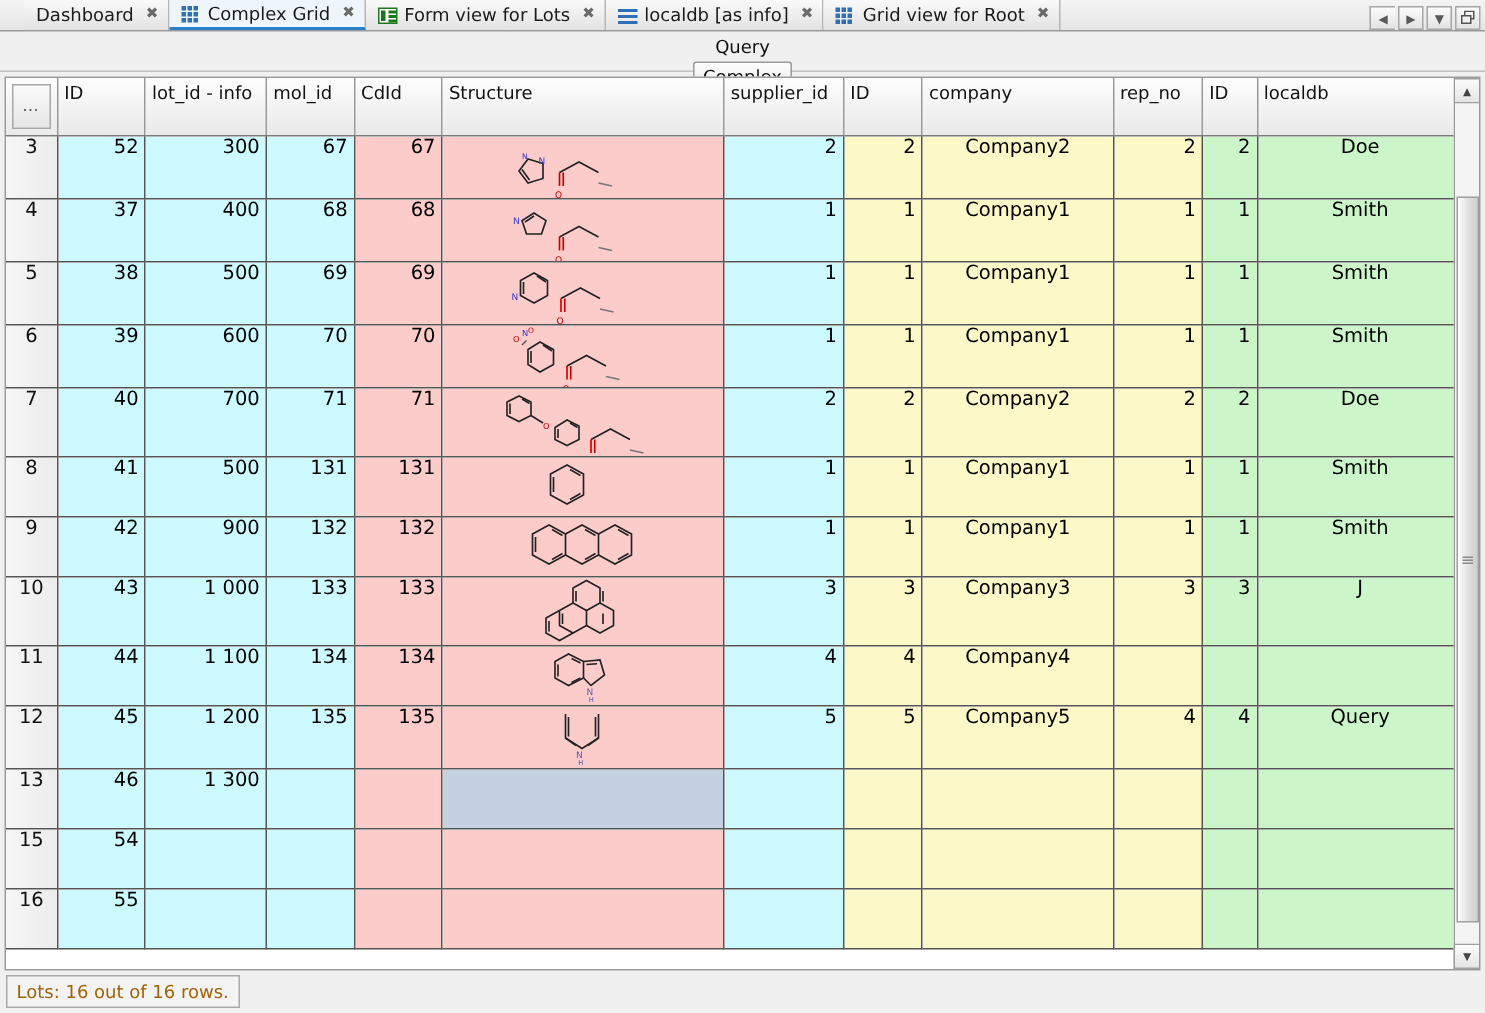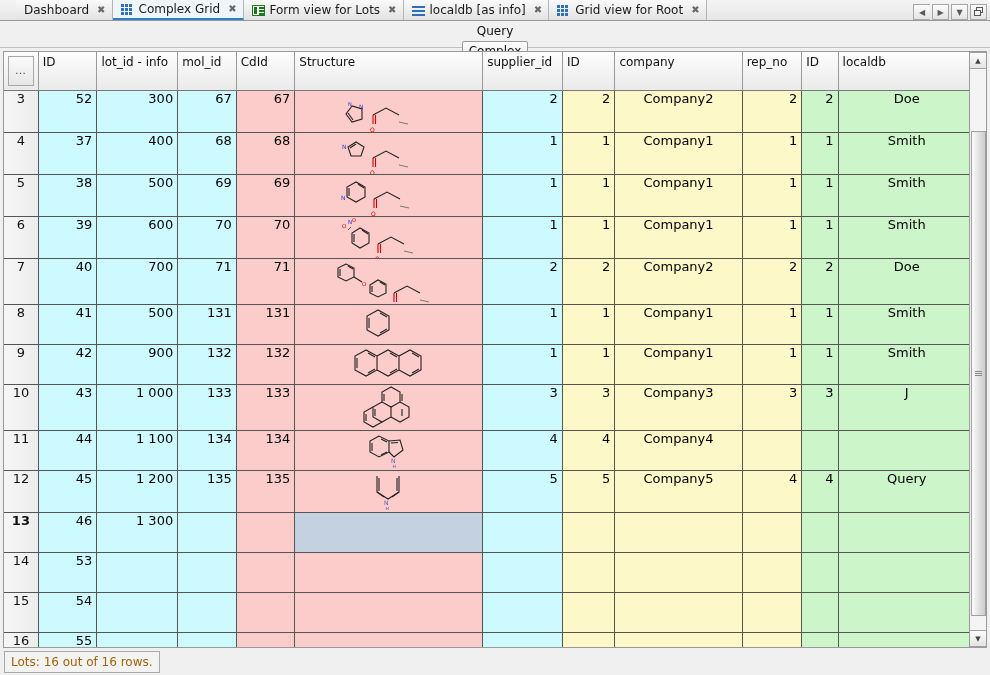--- a/index.html
+++ b/index.html
@@ -167,21 +167,21 @@
   td.rownum {
     background: linear-gradient(90deg,#f6f6f6,#ececec);
     border-right: 1px solid #9a9a9a;
     border-bottom: 1px solid #c8c8c8;
     text-align: center;
     vertical-align: middle;
     font-size: 13px;
     color: #111;
     padding-top: 0;
   }
-  td.rownum.cur { font-weight: bold; }
+  td.rownum.cur { font-weight: normal; }
   td.num { text-align: right; vertical-align: middle; padding-top:0;}
   td.txt { text-align: center; vertical-align: top; }
   .c-blue { background: #ccfaff; }
   .c-pink { background: #fbccca; }
   .c-yellow { background: #fcf8c8; }
   .c-green { background: #ccf6ca; }
   .c-sel  { background: #c4d1e0; }
 
   td.struct { padding: 0; text-align: center; vertical-align: middle; }
   td.struct svg { margin: 0 auto; }
@@ -719,34 +719,20 @@
                 <td class="c-pink num"></td>
                 <td class="c-sel struct"></td>
                 <td class="c-blue num"></td>
                 <td class="c-yellow num"></td>
                 <td class="c-yellow txt"></td>
                 <td class="c-yellow num"></td>
                 <td class="c-green num"></td>
                 <td class="c-green txt"></td>
               </tr>
               <tr>
-                <td class="rownum">14</td>
-                <td class="c-blue num">53</td>
-                <td class="c-blue num"></td>
-                <td class="c-blue num"></td>
-                <td class="c-pink num"></td>
-                <td class="c-pink struct"></td>
-                <td class="c-blue num"></td>
-                <td class="c-yellow num"></td>
-                <td class="c-yellow txt"></td>
-                <td class="c-yellow num"></td>
-                <td class="c-green num"></td>
-                <td class="c-green txt"></td>
-              </tr>
-              <tr>
                 <td class="rownum">15</td>
                 <td class="c-blue num">54</td>
                 <td class="c-blue num"></td>
                 <td class="c-blue num"></td>
                 <td class="c-pink num"></td>
                 <td class="c-pink struct"></td>
                 <td class="c-blue num"></td>
                 <td class="c-yellow num"></td>
                 <td class="c-yellow txt"></td>
                 <td class="c-yellow num"></td>

